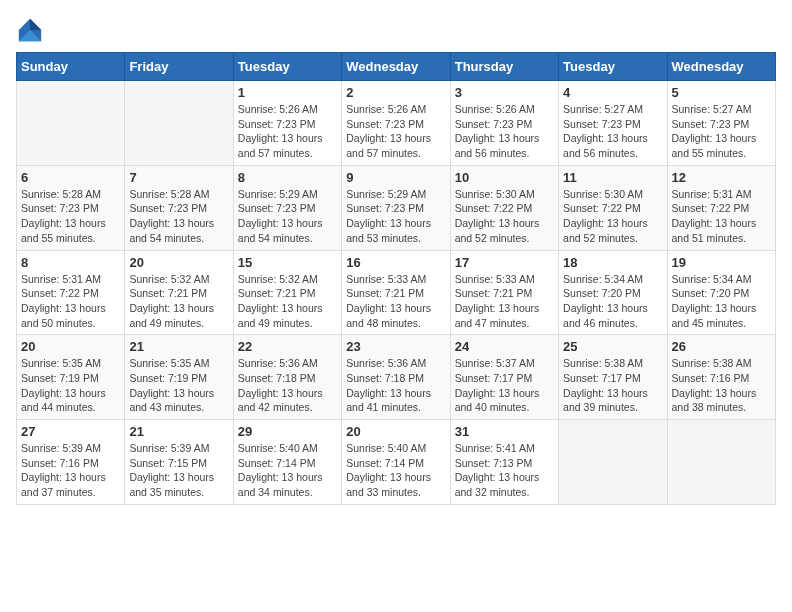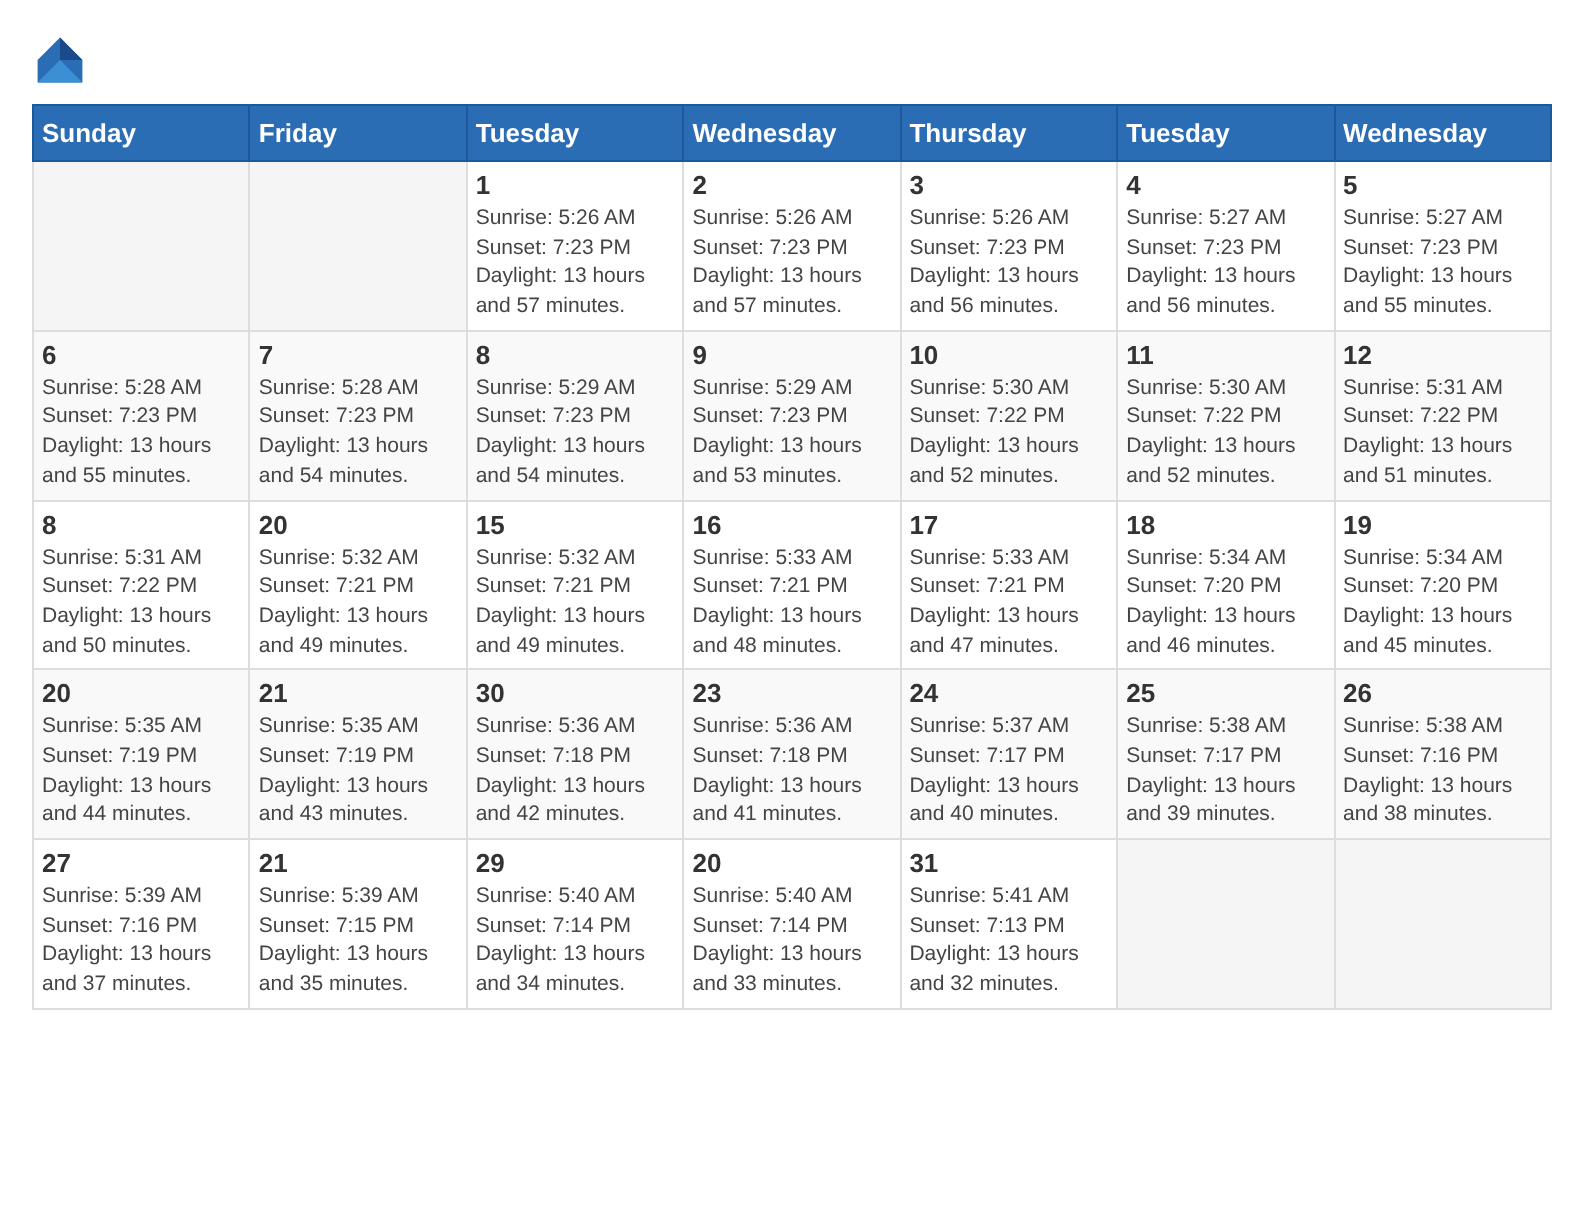--- a/index.html
+++ b/index.html
@@ -251,21 +251,21 @@
 Sunset: 7:19 PM
 Daylight: 13 hours and 44 minutes.</div>
         </td>
         <td>
           <div class="day-number">21</div>
           <div class="day-info" style="white-space: pre-line;">Sunrise: 5:35 AM
 Sunset: 7:19 PM
 Daylight: 13 hours and 43 minutes.</div>
         </td>
         <td>
-          <div class="day-number">30</div>
+          <div class="day-number">22</div>
           <div class="day-info" style="white-space: pre-line;">Sunrise: 5:36 AM
 Sunset: 7:18 PM
 Daylight: 13 hours and 42 minutes.</div>
         </td>
         <td>
           <div class="day-number">23</div>
           <div class="day-info" style="white-space: pre-line;">Sunrise: 5:36 AM
 Sunset: 7:18 PM
 Daylight: 13 hours and 41 minutes.</div>
         </td>

